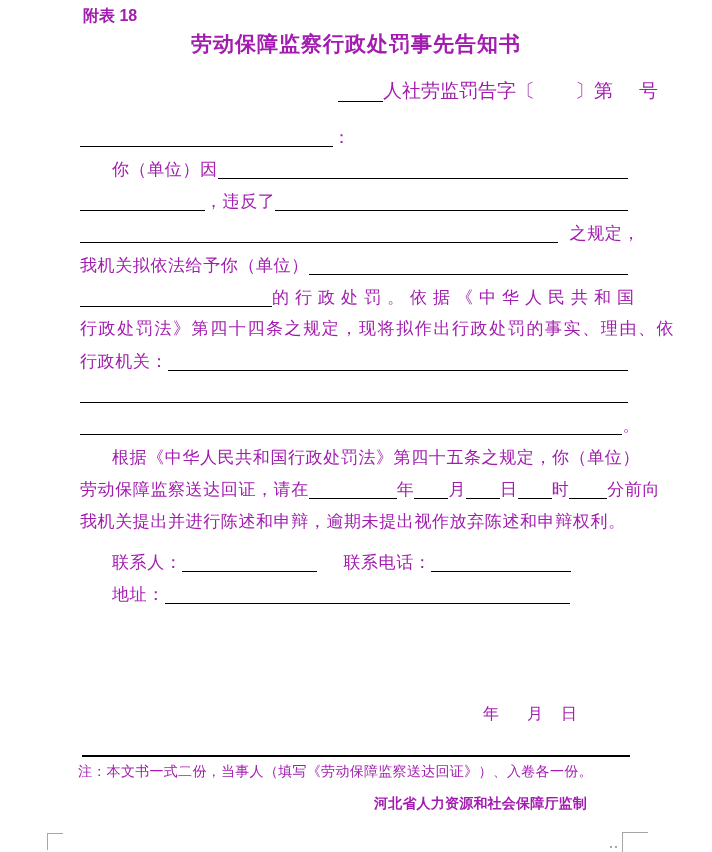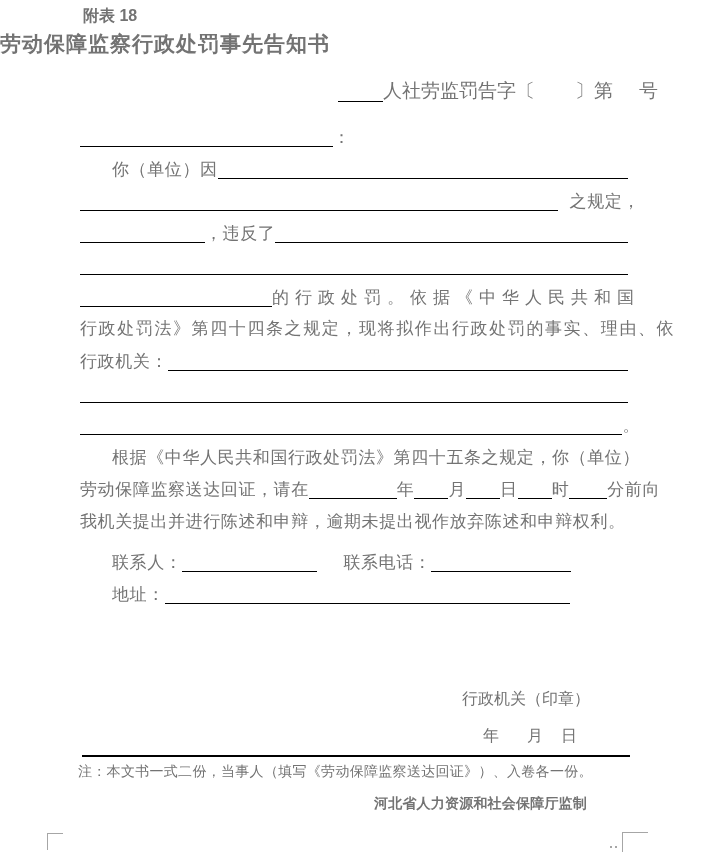--- a/index.html
+++ b/index.html
@@ -1,28 +1,28 @@
 <!DOCTYPE html>
 <html><head>
 <meta charset="utf-8">
 <style>
   * { margin:0; padding:0; box-sizing:border-box; }
   html,body { background:#ffffff; }
   .page {
     position:relative; width:712px; height:852px; background:#ffffff;
-    overflow:hidden; color:#737373;
+    overflow:hidden; color:#a21caf;
     font-family:"Liberation Serif","DejaVu Serif",serif;
   }
   .appendix {
     position:absolute; left:83px; top:6px;
     font-family:"Liberation Sans","DejaVu Sans",sans-serif;
     font-weight:bold; font-size:16px;
   }
   .title {
-    position:absolute; left:0; top:30px; width:712px; text-align:left;
+    position:absolute; left:0; top:30px; width:712px; text-align:center;
     font-family:Liberation Sans, sans-serif;
     font-weight:bold; font-size:21px; letter-spacing:1px;
   }
   .docno {
     position:absolute; left:338px; top:82px; font-size:19px; white-space:nowrap;
     display:flex; align-items:flex-end; height:22px;
   }
   .docno .fill { margin-bottom:2px; }
   .body-block { position:absolute; left:80px; top:121px; width:560px; }
   .line {
@@ -85,31 +85,32 @@
       <span class="txt">：</span>
     </div>
 
     <div class="line">
       <span class="indent"></span>
       <span class="txt">你（单位）因</span>
       <span class="fill grow end-margin"></span>
     </div>
 
     <div class="line">
-      <span class="fill grow end-margin"></span>
-      <span class="txt">之规定，</span>
-    </div>
-
-    <div class="line">
       <span class="fill" style="width:125px"></span>
       <span class="txt">，违反了</span>
       <span class="fill grow end-margin"></span>
     </div>
 
     <div class="line">
+      <span class="fill grow end-margin"></span>
+      <span class="txt">之规定，</span>
+    </div>
+
+    <div class="line">
+      <span class="txt">我机关拟依法给予你（单位）</span>
       <span class="fill grow end-margin"></span>
     </div>
 
     <div class="line">
       <span class="fill grow"></span>
       <span class="txt ls-xwide">的行政处罚。依据《中华人民共和国</span>
     </div>
 
     <div class="line">
       <span class="txt ls-wide">行政处罚法》第四十四条之规定，现将拟作出行政处罚的事实、理由、依</span>
@@ -164,21 +165,20 @@
       <span class="fill" style="width:140px"></span>
     </div>
     <div class="line">
       <span class="indent"></span>
       <span class="txt">地址：</span>
       <span class="fill" style="width:405px"></span>
     </div>
   </div>
 
   <div class="sig-block">
-    <div class="sig-org">行政机关（印章）</div>
     <div class="sig-date">
       <span>年</span><span class="d-gap1"></span><span>月</span><span class="d-gap2"></span><span>日</span>
     </div>
   </div>
 
   <div class="foot-rule"></div>
 
   <div class="note">注：本文书一式二份，当事人（填写《劳动保障监察送达回证》）、入卷各一份。</div>
 
   <div class="issuer">河北省人力资源和社会保障厅监制</div>

